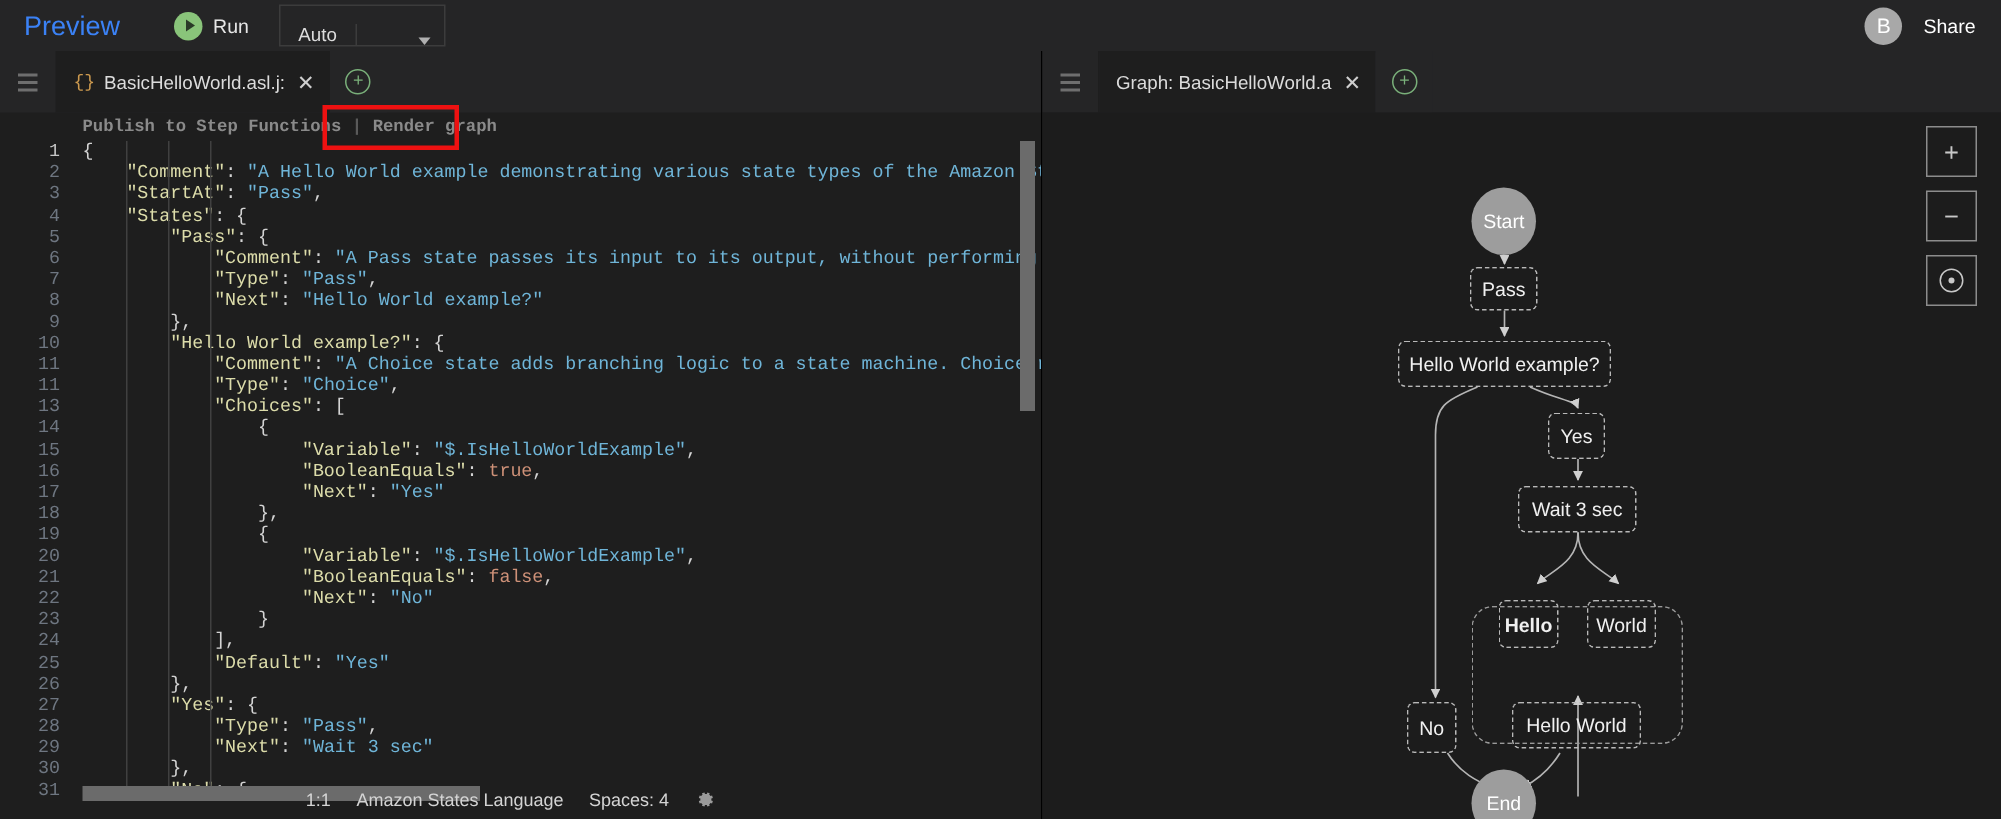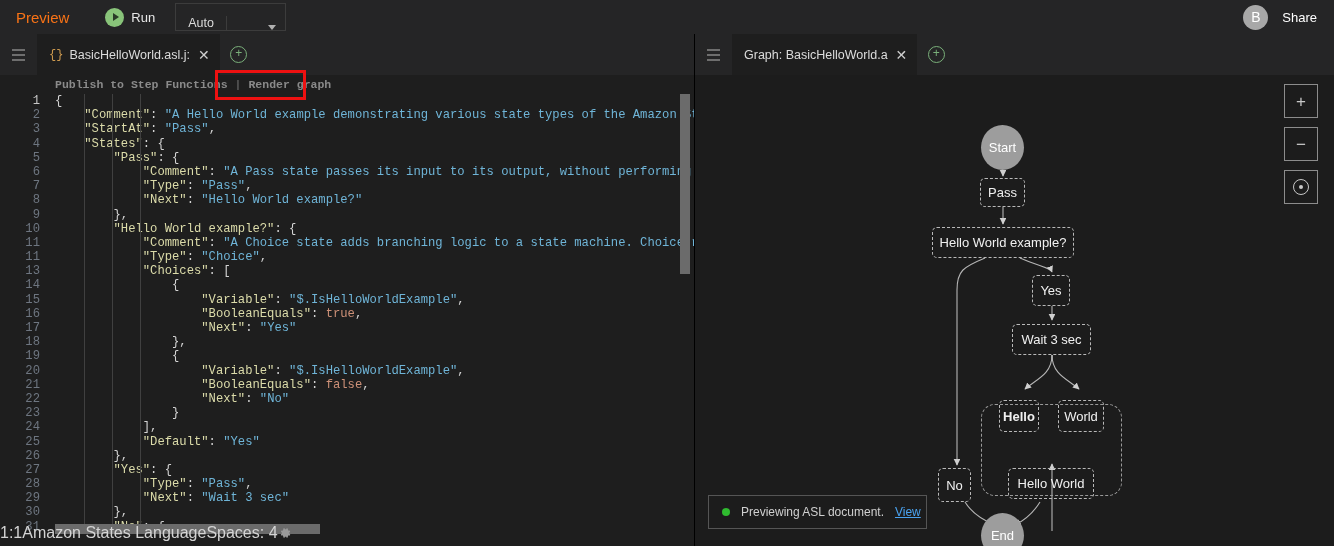--- a/index.html
+++ b/index.html
@@ -16,21 +16,21 @@
   }
 
   
   .titlebar {
     position: absolute; left: 0; top: 0; width: 1334px; height: 34px;
     background: #252526;
     display: flex; align-items: center;
   }
   .tb-preview {
     margin-left: 16px;
-    color: #f97316; font-size: 15px;
+    color: #3b82f6; font-size: 18px;
   }
   .tb-run {
     display: flex; align-items: center; gap: 7px;
     margin-left: 36px;
   }
   .run-glyph {
     width: 19px; height: 19px; border-radius: 50%;
     background: #89c47a;
     display: flex; align-items: center; justify-content: center;
   }
@@ -176,23 +176,23 @@
   }
   .hscroll {
     position: absolute; left: 55px; bottom: 0;
     width: 265px; height: 10px; background: #6b6b6b;
   }
 
   
   .statusbar {
     position: absolute; left: 0; bottom: 0;
     width: 694px; height: 26px;
-    display: flex; align-items: center; justify-content: flex-start;
-    padding-right: 13px; box-sizing: border-box;
-    color: #d4d4d4; font-size: 16px;
+    display: flex; align-items: center; justify-content: center;
+    gap: 17px; padding-right: 13px; box-sizing: border-box;
+    color: #d4d4d4; font-size: 12px;
     background: transparent;
     pointer-events: none;
   }
   .statusbar > * { pointer-events: auto; }
   .gear {
     width: 14px; height: 14px; position: relative; display: inline-block;
   }
   .gear svg { display: block; }
 
   
@@ -465,21 +465,16 @@
       </div>
 
       <div class="zoom-controls">
         <div class="zbtn">+</div>
         <div class="zbtn">−</div>
         <div class="zbtn">
           <span class="target-ico"></span>
         </div>
       </div>
 
-      <div class="preview-toast">
-        <span class="toast-dot"></span>
-        <span class="toast-text">Previewing ASL document.</span>
-        <span class="toast-link">View</span>
-      </div>
 
     </div>
   </div>
 </div>
 
 </body></html>

